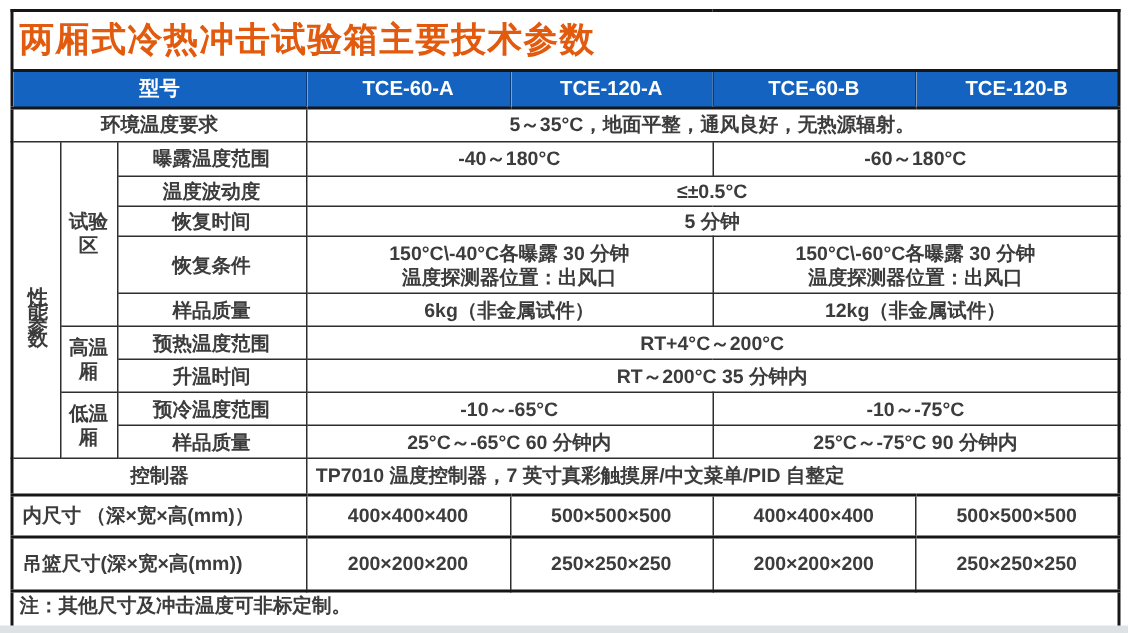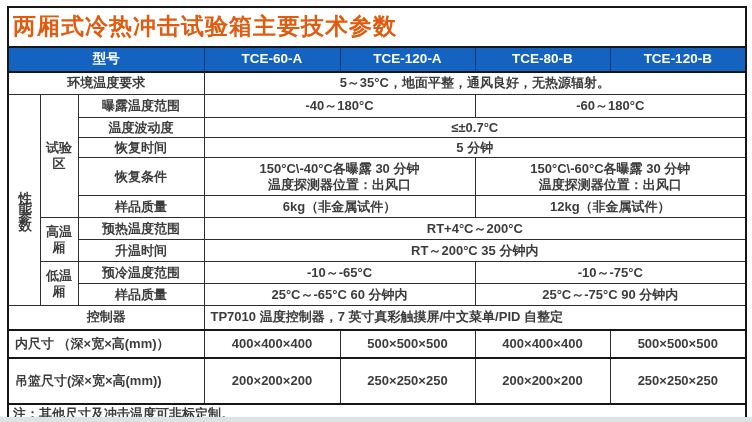--- a/index.html
+++ b/index.html
@@ -110,42 +110,42 @@
         <tr class="title-row" style="height:32px">
       <td colspan="7">
         <span class="title-text">两厢式冷热冲击试验箱主要技术参数</span>
       </td>
     </tr>
 
     <tr class="header-row">
       <td colspan="3">型号</td>
       <td>TCE-60-A</td>
       <td>TCE-120-A</td>
-      <td>TCE-80-B</td>
+      <td>TCE-60-B</td>
       <td>TCE-120-B</td>
     </tr>
 
     <tr style="height:23px">
       <td colspan="3">环境温度要求</td>
       <td colspan="4">5～35°C，地面平整，通风良好，无热源辐射。</td>
     </tr>
 
     <tr style="height:23px">
       <td class="vert" rowspan="9">
         <span class="vert-text">性能参数</span>
       </td>
       <td rowspan="5">试验区</td>
       <td>曝露温度范围</td>
       <td colspan="2">-40～180°C</td>
       <td colspan="2">-60～180°C</td>
     </tr>
 
     <tr style="height:20px">
       <td>温度波动度</td>
-      <td colspan="4">≤±0.7°C</td>
+      <td colspan="4">≤±0.5°C</td>
     </tr>
 
     <tr style="height:20px">
       <td>恢复时间</td>
       <td colspan="4">5 分钟</td>
     </tr>
 
     <tr style="height:38px">
       <td>恢复条件</td>
       <td colspan="2">
@@ -194,21 +194,21 @@
     </tr>
 
     <tr class="thick-top" style="height:28px">
       <td colspan="3" class="left">内尺寸 （深×宽×高(mm)）</td>
       <td>400×400×400</td>
       <td>500×500×500</td>
       <td>400×400×400</td>
       <td>500×500×500</td>
     </tr>
 
-    <tr class="thick-top" style="height:46px">
+    <tr class="thick-top" style="height:36px">
       <td colspan="3" class="left">吊篮尺寸(深×宽×高(mm))</td>
       <td>200×200×200</td>
       <td>250×250×250</td>
       <td>200×200×200</td>
       <td>250×250×250</td>
     </tr>
 
     <tr class="note-row thick-top" style="height:32px">
       <td colspan="7">注：其他尺寸及冲击温度可非标定制。</td>
     </tr>

